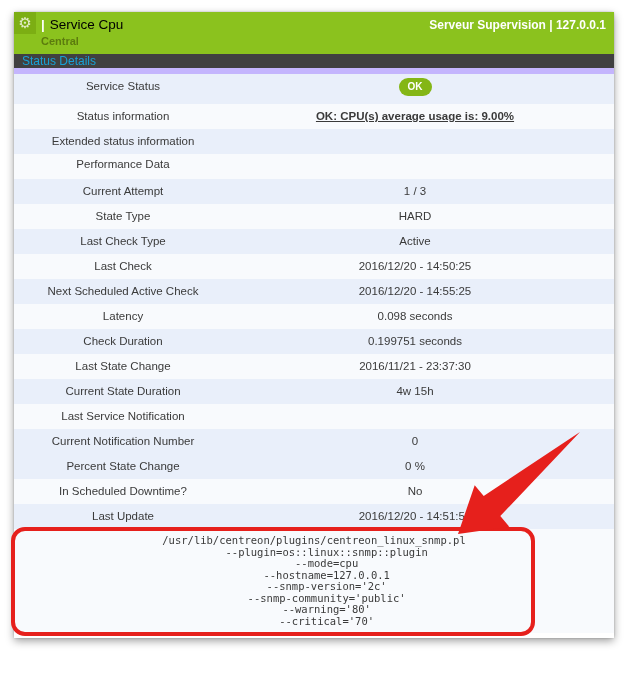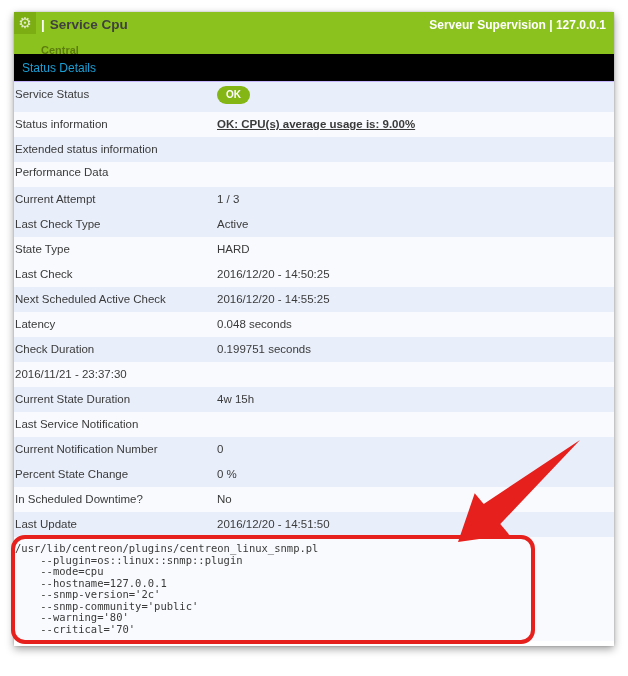--- a/index.html
+++ b/index.html
@@ -19,31 +19,31 @@
   }
   
   .header { background: #8bc21e; height: 42px; position: relative; }
   .gear-box {
     position: absolute; left: 0; top: 0; width: 22px; height: 22px;
     background: #7cae13; color: #e3ecc8;
     font-size: 15px; line-height: 22px; text-align: center;
   }
   .header-top { display: flex; align-items: baseline; padding: 5px 8px 0 27px; }
   .title-sep { color: #fff; font-weight: bold; font-size: 13.5px; margin-right: 5px; }
-  .title { color: #404040; font-weight: bold; font-size: 13.5px; }
+  .title { color: #000000; font-weight: normal; font-size: 13.5px; }
   .server { margin-left: auto; color: #fff; font-weight: bold; font-size: 12px; }
-  .subtitle { padding-left: 27px; color: #5c7c0e; font-weight: bold; font-size: 11px; margin-top: 12px; }
+  .subtitle { padding-left: 27px; color: #5c7c0e; font-weight: bold; font-size: 11px; margin-top: 3px; }
   
-  .tabbar { height: 28px; display: flex; align-items: center; padding-left: 8px;
-            background: #000000; border-bottom: 1px solid #c4b5fd; }
+  .tabbar { height: 20px; display: flex; align-items: center; padding-left: 8px;
+            background: #404040; border-bottom: 6px solid #c4b5fd; }
   .tab { color: #18a0d6; font-size: 12px; text-decoration: none; cursor: pointer; }
   
   .table { padding-bottom: 5px; background: #fff; }
-  .row { display: flex; padding: 6px 1px; font-size: 11.5px; color: #3a3a3a;
-         background: #f8fafd; line-height: 13px; min-height: 25px; }
+  .row { display: flex; padding: 6px 8px; font-size: 11.5px; color: #3a3a3a;
+         background: #f8fafd; line-height: 13px; min-height: 25px; text-align: center; }
   .row.blue { background: #e9effa; }
   .row .label { width: 202px; flex-shrink: 0; }
   .row .value { flex: 1; }
   .bold { font-weight: bold; text-decoration: underline; }
   .mono { font-family: "DejaVu Sans Mono", "Liberation Mono", monospace;
           font-size: 10.5px; line-height: 12px; white-space: pre; }
   .tight { padding-top: 4px; padding-bottom: 4px; }
   .badge { display: inline-block; background: #84b616; color: #fff; font-weight: bold;
            font-size: 10px; padding: 2px 9px 3px 9px; border-radius: 9px; position: relative; top: -2px; }
   
@@ -94,51 +94,52 @@
 
     <div class="row tight">
       <span class="label">Performance Data</span>
     </div>
 
     <div class="row blue">
       <span class="label">Current Attempt</span>
       <span class="value">1 / 3</span>
     </div>
 
+    <div class="row">
+      <span class="label">State Type</span>
+      <span class="value">HARD</span>
+    </div>
+
     <div class="row blue">
       <span class="label">Last Check Type</span>
       <span class="value">Active</span>
-    </div>
-
-    <div class="row">
-      <span class="label">State Type</span>
-      <span class="value">HARD</span>
     </div>
 
     <div class="row">
       <span class="label">Last Check</span>
       <span class="value">2016/12/20 - 14:50:25</span>
     </div>
 
     <div class="row blue">
       <span class="label">Next Scheduled Active Check</span>
       <span class="value">2016/12/20 - 14:55:25</span>
     </div>
 
     <div class="row">
       <span class="label">Latency</span>
-      <span class="value">0.048 seconds</span>
+      <span class="value">0.098 seconds</span>
     </div>
 
     <div class="row blue">
       <span class="label">Check Duration</span>
       <span class="value">0.199751 seconds</span>
     </div>
 
     <div class="row">
+      <span class="label">Last State Change</span>
       <span class="value">2016/11/21 - 23:37:30</span>
     </div>
 
     <div class="row blue">
       <span class="label">Current State Duration</span>
       <span class="value">4w 15h</span>
     </div>
 
     <div class="row">
       <span class="label">Last Service Notification</span>

